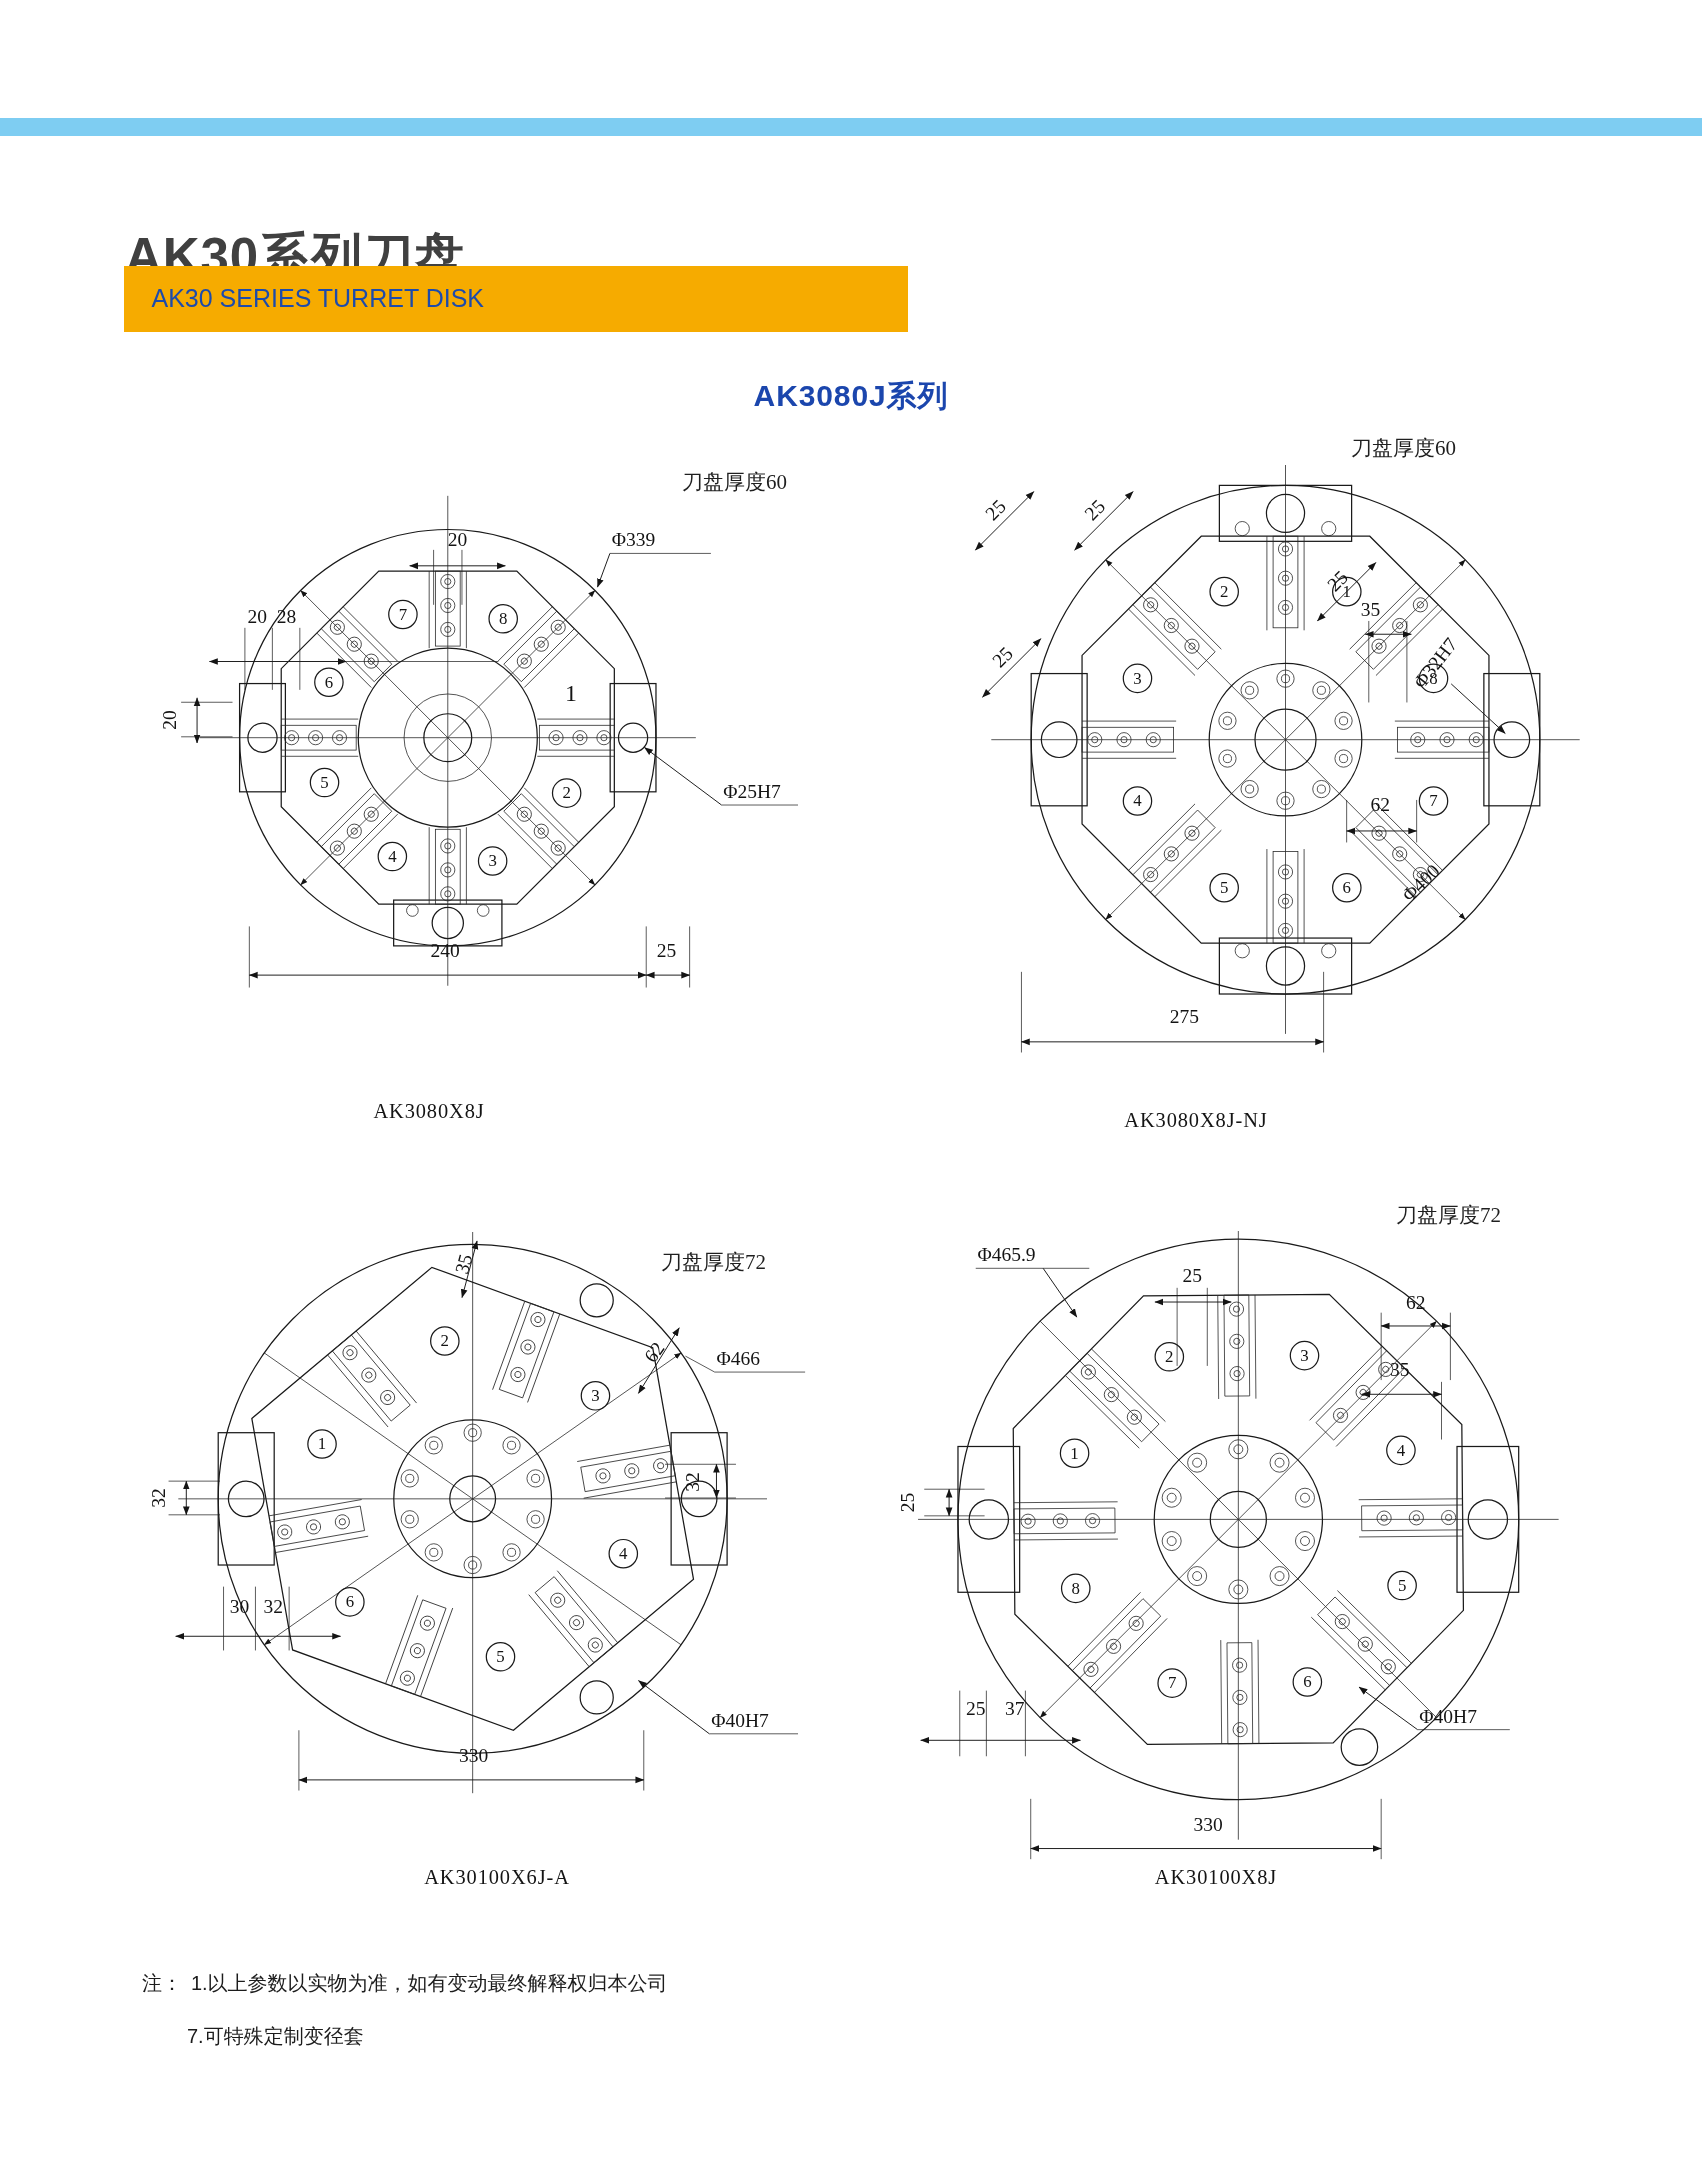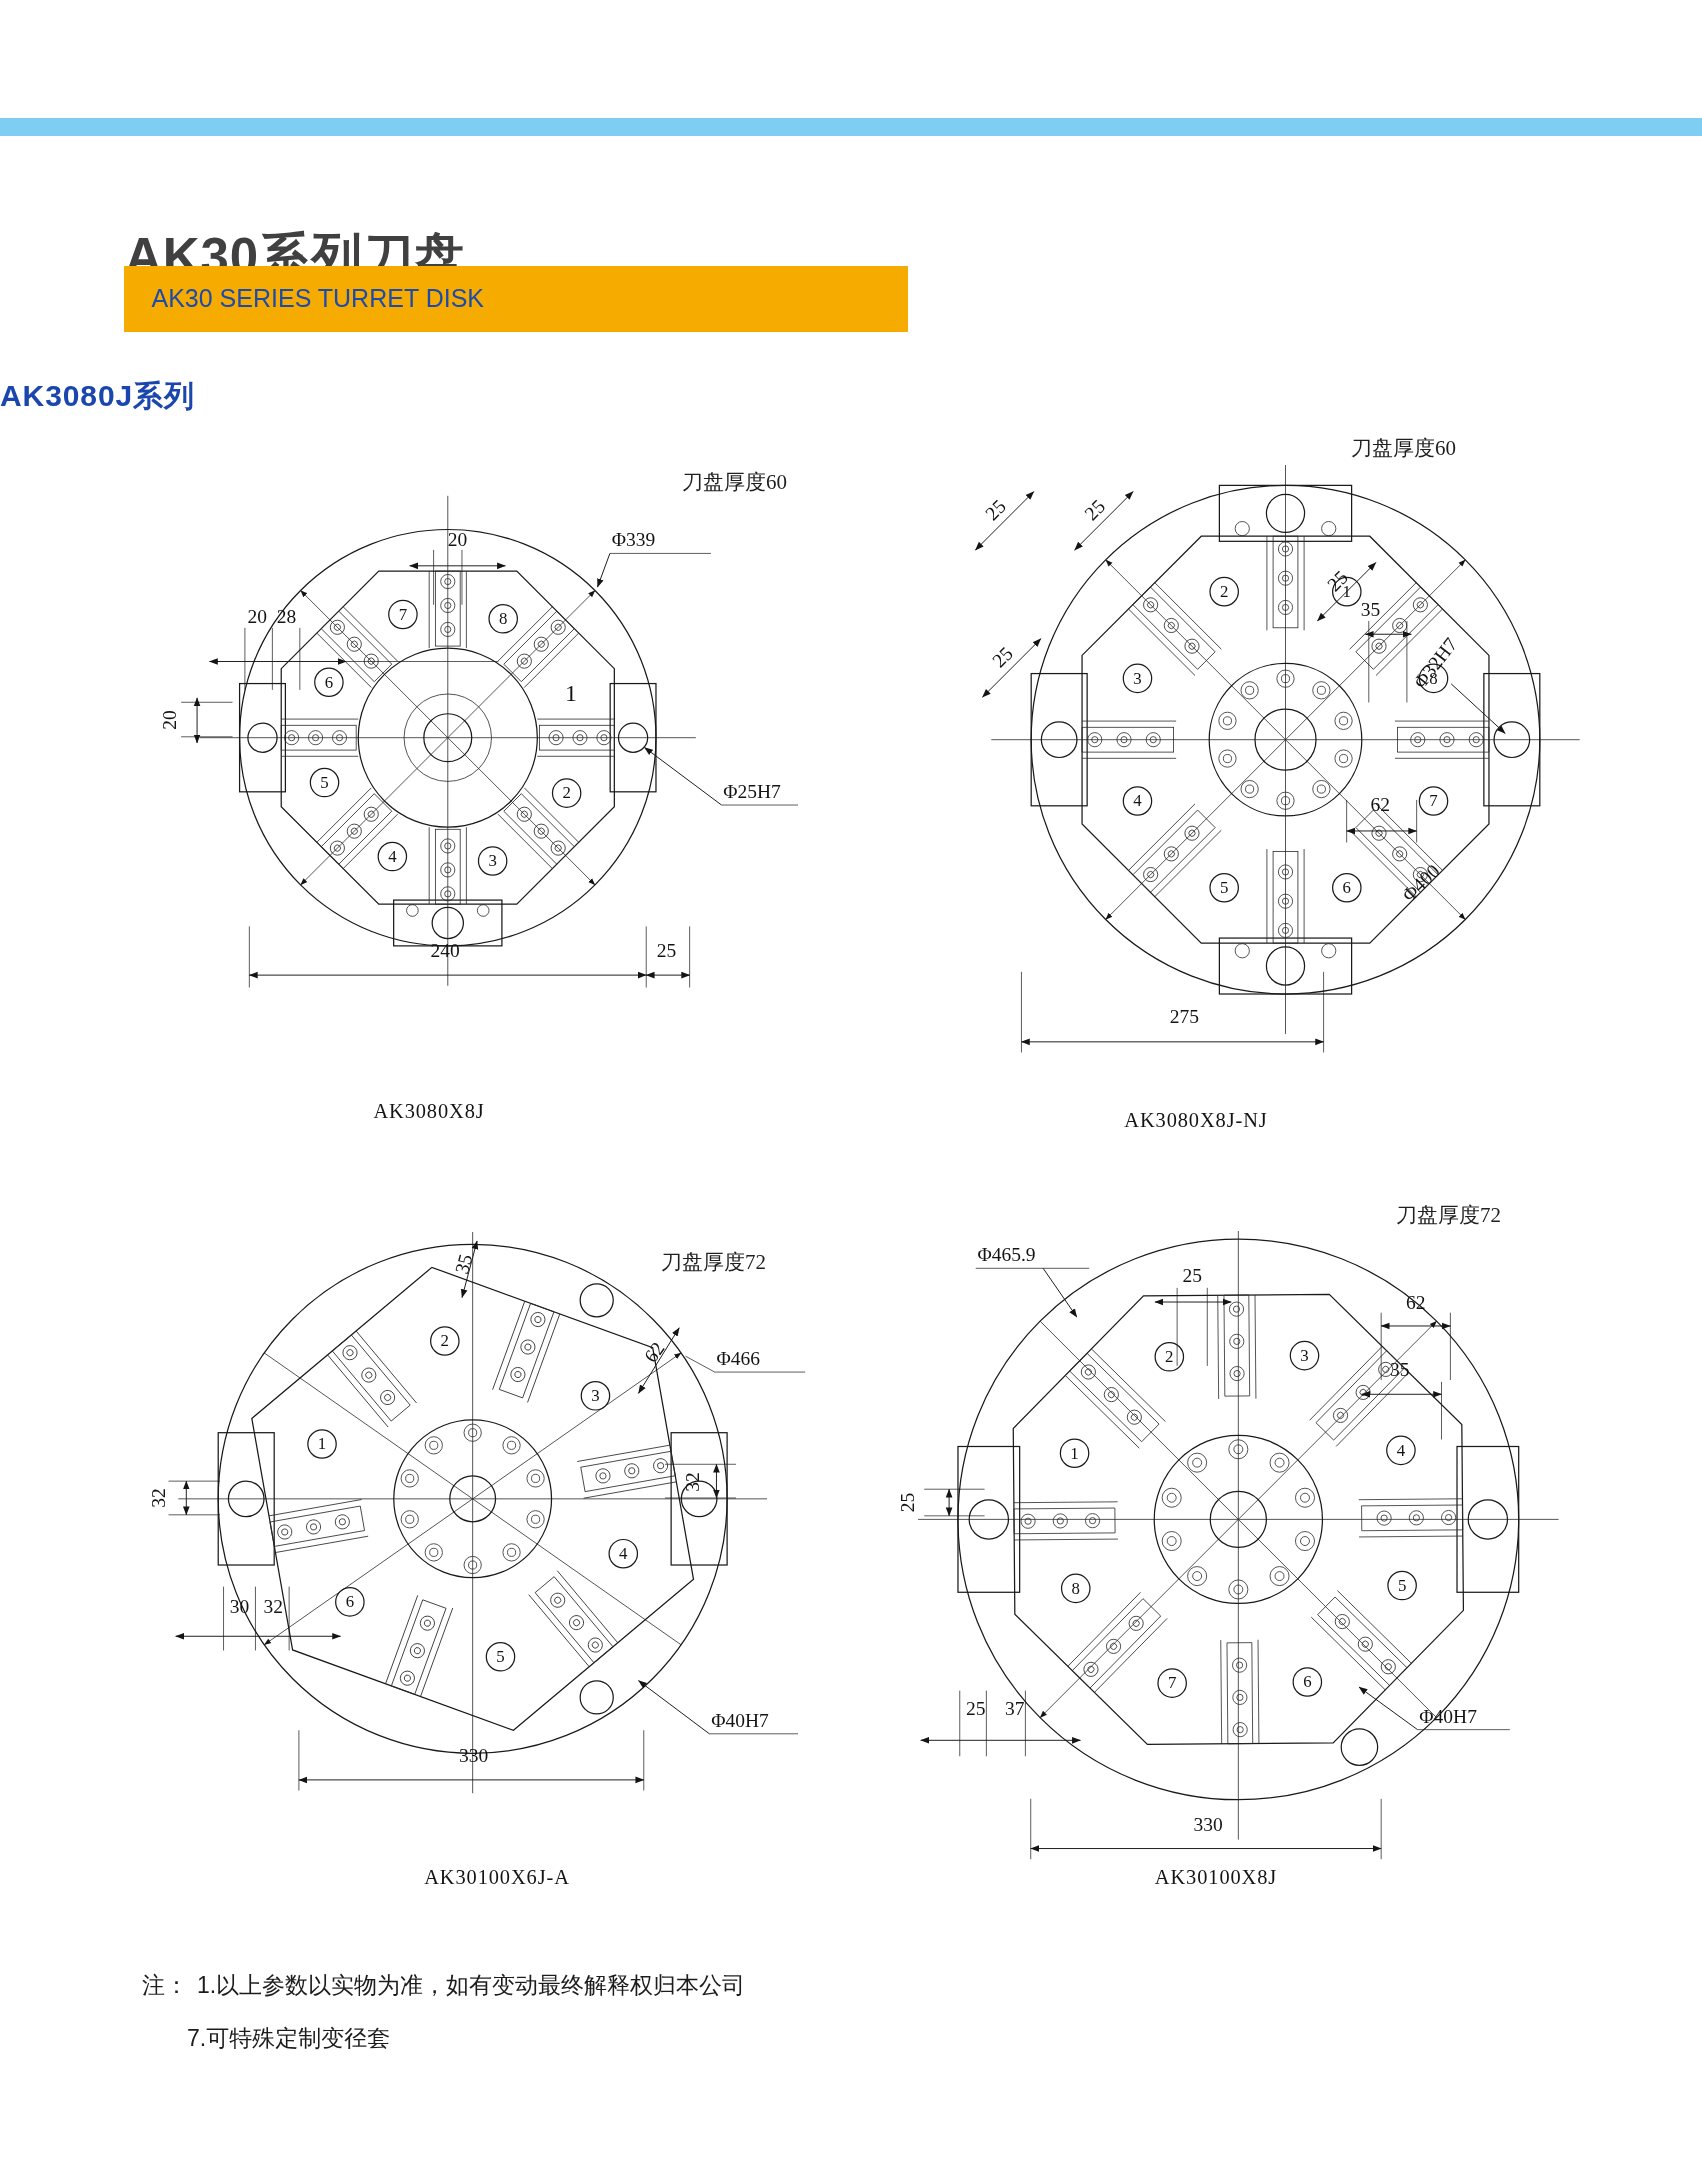--- a/index.html
+++ b/index.html
@@ -3,34 +3,34 @@
 <meta charset="utf-8">
 <style>
   html,body{margin:0;padding:0;background:#fff;}
   .page{position:relative;width:1702px;height:2182px;background:#ffffff;
         font-family:"Liberation Sans","DejaVu Sans",sans-serif;overflow:hidden;}
   .topbar{position:absolute;left:0;top:118px;width:1702px;height:17.7px;background:#7ecdf2;}
   .title{position:absolute;left:125px;top:189px;font-size:51px;font-weight:bold;
          color:#404040;letter-spacing:0.9px;}
   .banner{position:absolute;left:124px;top:266px;width:784px;height:66px;background:#f6ab00;}
   .banner .btxt{display:block;margin:17.7px 0 0 27.5px;font-size:25px;color:#1d4bab;}
-  .sec{position:absolute;left:0;width:1702px;text-align:left;font-size:30px;
+  .sec{position:absolute;left:0;width:1702px;text-align:center;font-size:30px;
        color:#1b46ad;font-weight:600;letter-spacing:0.9px;}
   #sec1{top:376px;} #sec2{top:1152px;}
   .thick{position:absolute;font:21px "Liberation Serif","DejaVu Serif",serif;color:#1f1f1f;}
   #thick1{left:682px;top:468px;} #thick2{left:1351px;top:434px;}
   #thick3{left:661px;top:1248px;} #thick4{left:1396px;top:1201px;}
   .cap{position:absolute;width:266px;text-align:center;
        font:20.4px "Liberation Serif","DejaVu Serif",serif;color:#141414;letter-spacing:0.9px;}
   #cap1{left:296px;top:1077px;margin-top:23px;} #cap2{left:1063px;top:1109px;}
   #cap3{left:364px;top:1866px;} #cap4{left:1083px;top:1866px;}
   .dwg{position:absolute;}
   #dwgA{left:133px;top:479px;} #dwgB{left:922px;top:465px;}
   #dwgC{left:124px;top:1232px;} #dwgD{left:887px;top:1231px;}
-  .note{position:absolute;font-size:23px;color:#1c1c1c;}
+  .note{position:absolute;font-size:20px;color:#1c1c1c;}
   #note1{left:142px;top:1970px;} #note2{left:187px;top:2023px;}
   #note1 .npx{margin-right:8.9px;}
   
   .med{stroke:#1a1a1a;stroke-width:1.4;fill:none;}
   .thin{stroke:#2a2a2a;stroke-width:0.9;fill:none;}
   .dml{stroke:#1a1a1a;stroke-width:1.1;fill:none;}
   .dtk{stroke:#1a1a1a;stroke-width:0.8;fill:none;}
   .dtx{font:22px "Liberation Serif","DejaVu Serif",serif;fill:#141414;text-anchor:middle;}
   .dtxs{font:22px "Liberation Serif","DejaVu Serif",serif;fill:#141414;text-anchor:start;}
   .stnum{font:19px "Liberation Serif","DejaVu Serif",serif;fill:#141414;text-anchor:middle;}

